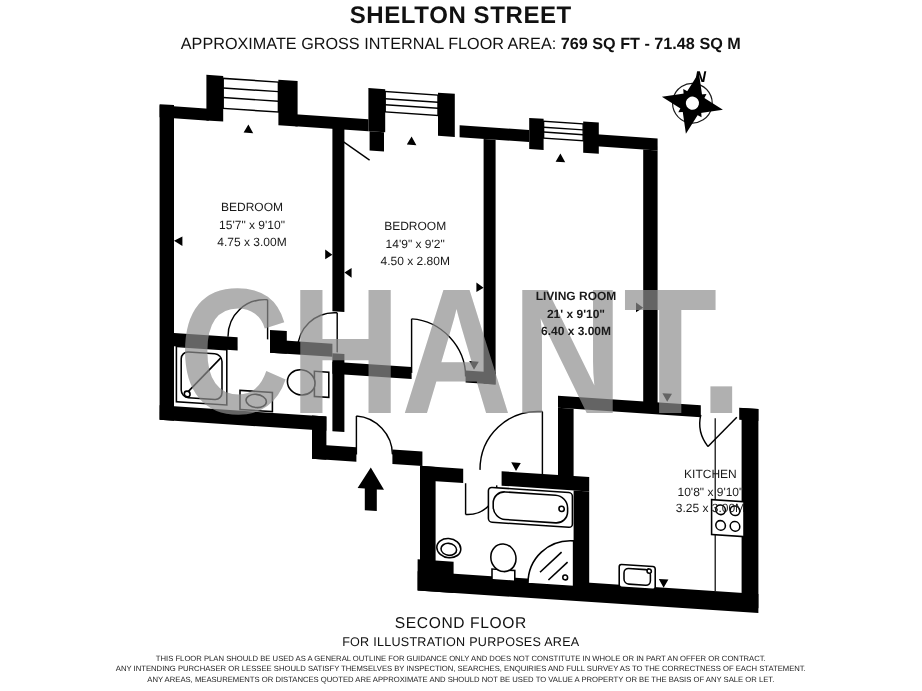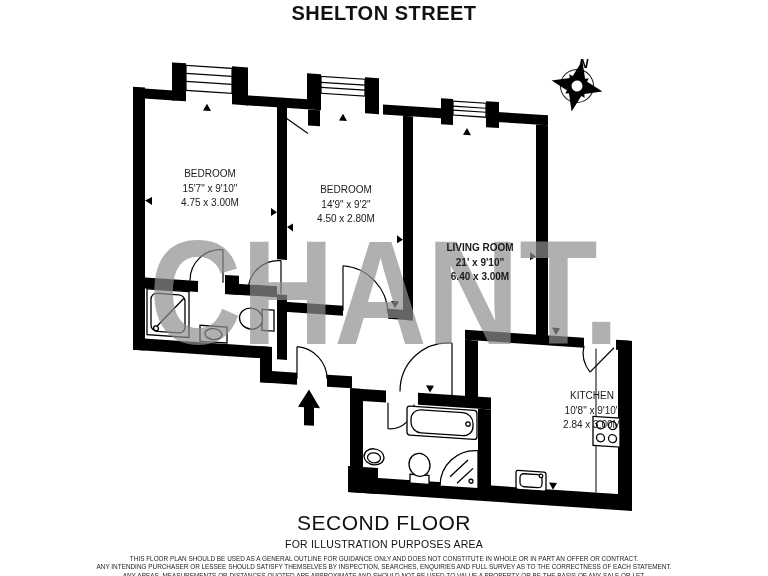--- a/index.html
+++ b/index.html
@@ -7,29 +7,33 @@
        font-family:"Liberation Sans",sans-serif;color:#111;}
   .abs{position:absolute;}
   #header{left:0;top:2px;width:768px;text-align:center;}
   #title{font-size:20px;font-weight:bold;letter-spacing:.5px;}
   #subtitle{font-size:13.5px;margin-top:4px;}
   #subtitle .val{font-weight:bold;}
   #plan-svg{left:0;top:0;}
   .room-label{position:absolute;transform:translateX(-50%);text-align:center;
               font-size:10px;line-height:14.5px;white-space:nowrap;color:#1a1a1a;}
   #footer{left:0;top:511px;width:768px;text-align:center;}
-  #floor-name{font-size:21px;letter-spacing:.5px;}
+  #floor-name{font-size:13px;letter-spacing:.5px;}
   #purpose{font-size:10.5px;margin-top:3px;letter-spacing:.2px;}
   #disclaimer{margin-top:5px;font-size:6.4px;line-height:8.4px;color:#222;}
 </style>
 </head>
 <body>
 
 <div id="header" class="abs">
   <div id="title">SHELTON STREET</div>
+  <div id="subtitle">
+    <span>APPROXIMATE GROSS INTERNAL FLOOR AREA:</span>
+    <span class="val">769 SQ FT  -  71.48 SQ M</span>
+  </div>
 </div>
 
 <svg id="plan-svg" class="abs" width="768" height="576" viewBox="0 0 768 576">
 
   <g transform="matrix(1,0.0664,0,1,0,-9.03)">
 
     <g fill="#000">
       <rect x="133" y="87" width="12" height="263"></rect>
       <rect x="133" y="88" width="41" height="10"></rect>
       <rect x="246" y="88" width="61" height="10"></rect>
@@ -216,21 +220,21 @@
   <div>4.50 x 2.80M</div>
 </div>
 <div class="room-label" style="left:480px;top:241px;font-weight:bold;">
   <div>LIVING ROOM</div>
   <div>21' x 9'10"</div>
   <div>6.40 x 3.00M</div>
 </div>
 <div class="room-label" style="left:544px;top:389px;margin-left:48px;">
   <div>KITCHEN</div>
   <div>10'8" x 9'10"</div>
-  <div>2.84 x 3.00M</div>
+  <div>3.25 x 3.00M</div>
 </div>
 
 <div id="footer" class="abs">
   <div id="floor-name">SECOND FLOOR</div>
   <div id="purpose">FOR ILLUSTRATION PURPOSES AREA</div>
   <div id="disclaimer">
     <div>THIS FLOOR PLAN SHOULD BE USED AS A GENERAL OUTLINE FOR GUIDANCE ONLY AND DOES NOT CONSTITUTE IN WHOLE OR IN PART AN OFFER OR CONTRACT.</div>
     <div>ANY INTENDING PURCHASER OR LESSEE SHOULD SATISFY THEMSELVES BY INSPECTION, SEARCHES, ENQUIRIES AND FULL SURVEY AS TO THE CORRECTNESS OF EACH STATEMENT.</div>
     <div>ANY AREAS, MEASUREMENTS OR DISTANCES QUOTED ARE APPROXIMATE AND SHOULD NOT BE USED TO VALUE A PROPERTY OR BE THE BASIS OF ANY SALE OR LET.</div>
   </div>

